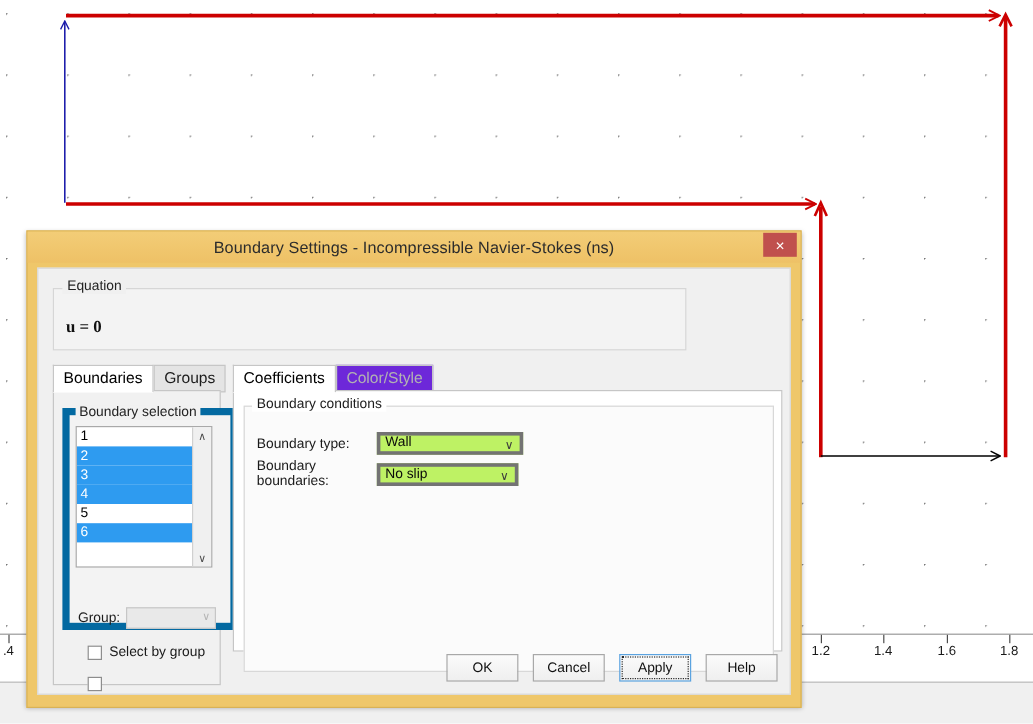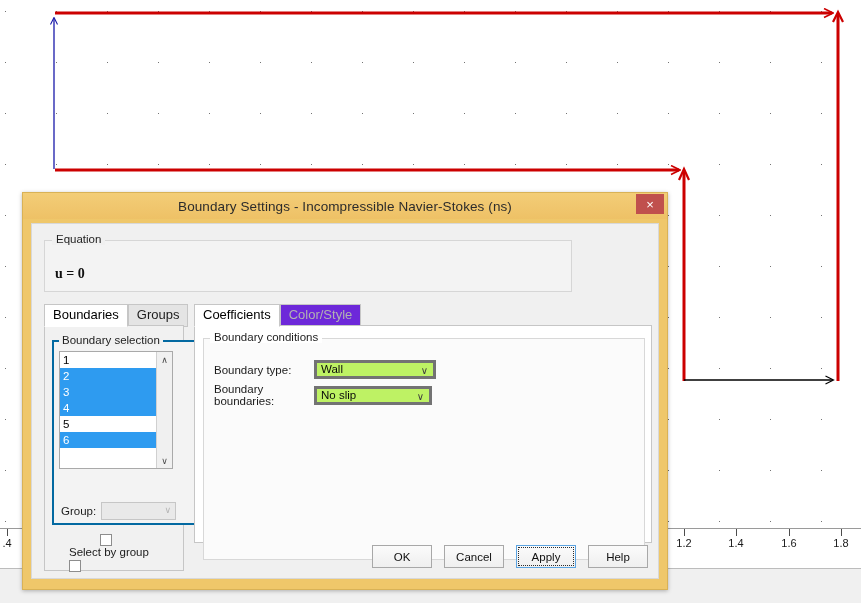--- a/index.html
+++ b/index.html
@@ -190,21 +190,21 @@
     left: 12px; top: 101px;
     width: 140px; height: 246px;
     background: #f1f1f1;
     border: 1px solid #c6c6c6;
     box-sizing: border-box;
   }
   #bsel-box {
     position: absolute;
     left: 7px; top: 14px;
     width: 146px; height: 185px;
-    border: 2px solid #0369a1;
+    border: 6px solid #0369a1;
     background: #f3f3f3;
     box-sizing: border-box;
   }
   #bsel-title {
     position: absolute;
     top: -8px; left: 5px;
     background: #f1f1f1;
     padding: 0 3px;
     font-size: 11.5px;
     color: #222222;
@@ -282,21 +282,21 @@
     cursor: pointer;
   }
   .checkbox {
     width: 12px; height: 12px;
     border: 1px solid #8d8d8d;
     background: #ffffff;
     margin-right: 6px;
     box-sizing: border-box;
     flex: 0 0 auto;
   }
-  #chk-selectbygroup { top: 192px; flex-direction: column; }
+  #chk-selectbygroup { top: 192px; }
   #chk-interior { top: 218px; }
 
   
   #right-tabs { left: 162px; top: 80px; }
   #right-panel {
     position: absolute;
     left: 162px; top: 101px;
     width: 458px; height: 218px;
     background: #ffffff;
     border: 1px solid #c6c6c6;

